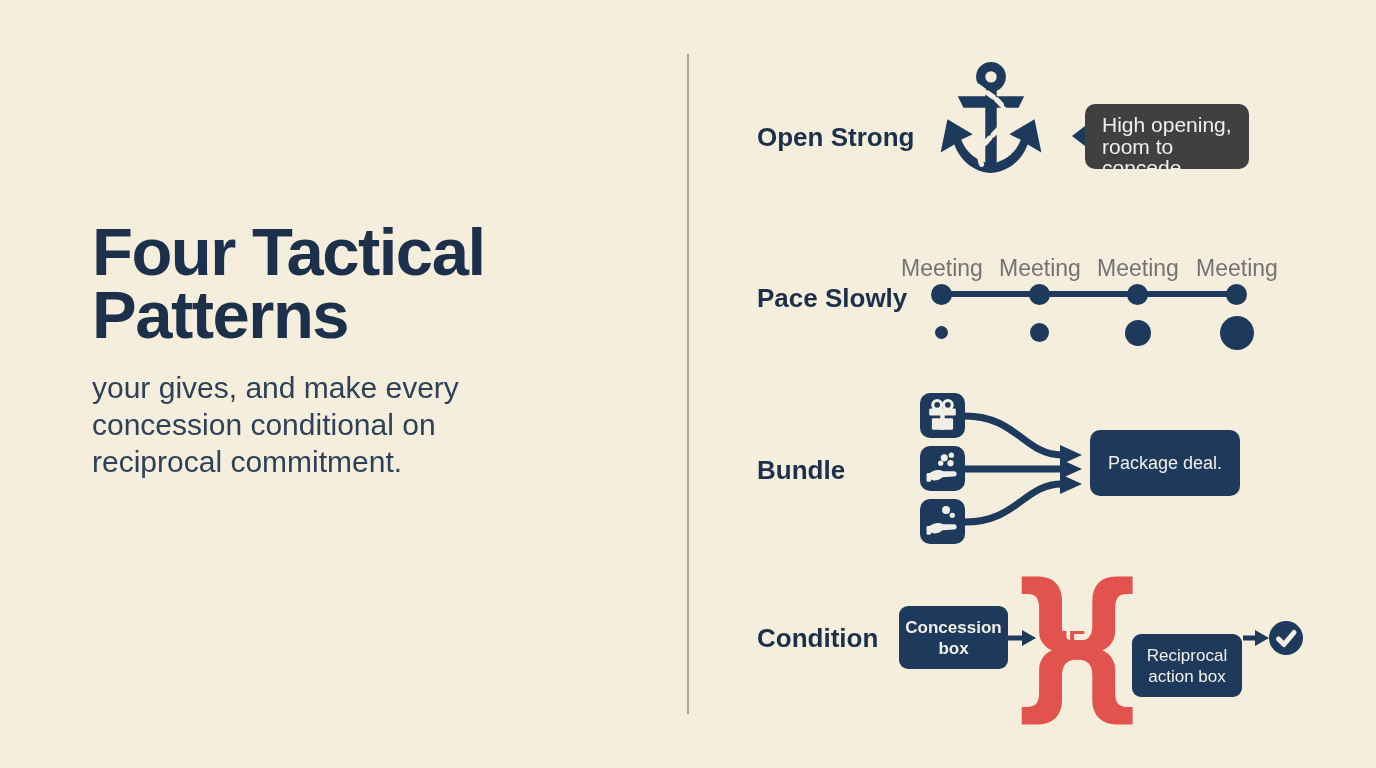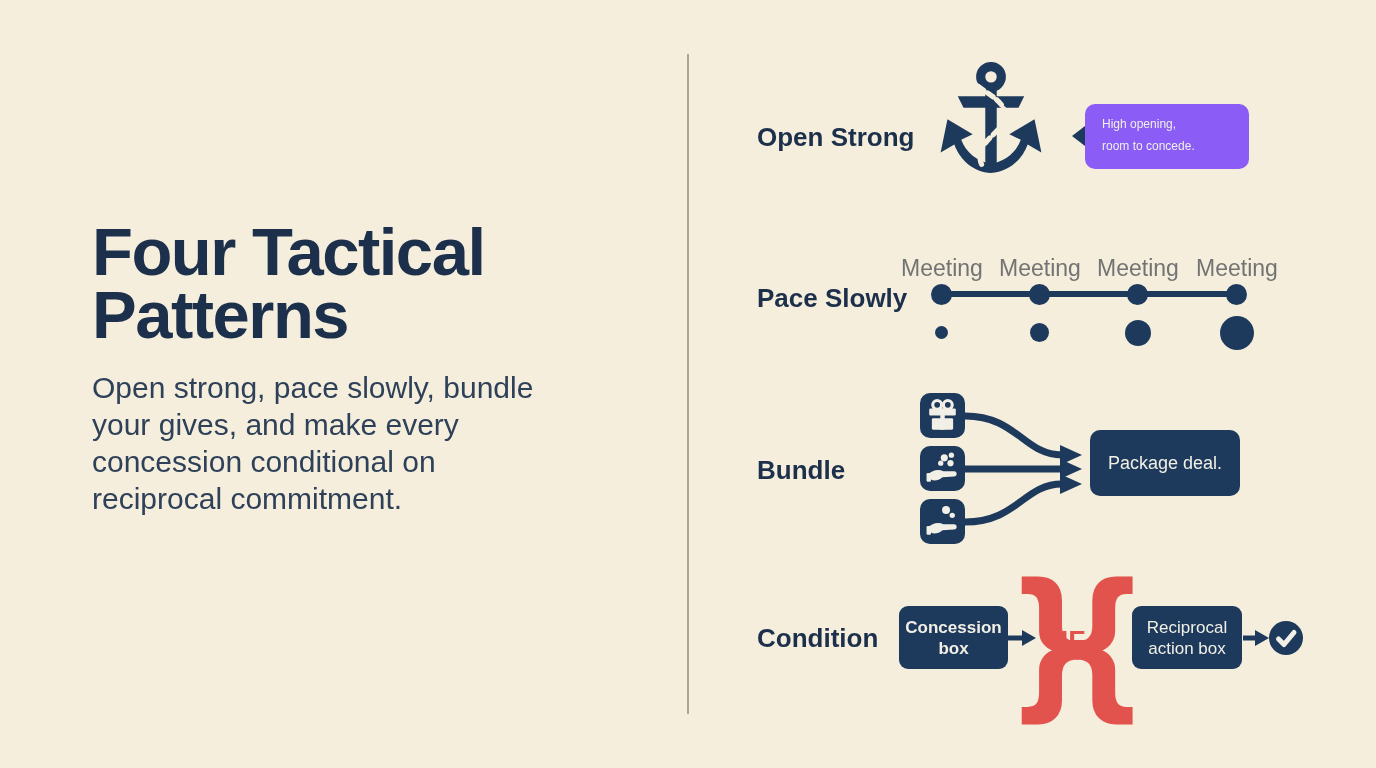--- a/index.html
+++ b/index.html
@@ -19,22 +19,22 @@
     font-size:30px; line-height:37px; color:#2e4158;
   }
   .divider { position:absolute; left:687px; top:54px; width:2px; height:660px; background:#aba695; }
 
   
   .row-label { position:absolute; left:757px; font-size:26px; font-weight:bold; color:#1c2f4b; }
 
   
   .bubble {
     position:absolute; left:1085px; top:104px; width:164px; height:65px;
-    background:#8b5cf6; border-radius:10px; color:#eef0e9;
-    font-size:12px; line-height:21.5px; padding:10px 0 0 17px; box-sizing:border-box;
+    background:#404040; border-radius:10px; color:#eef0e9;
+    font-size:21px; line-height:21.5px; padding:10px 0 0 17px; box-sizing:border-box;
   }
   .bubble-tail {
     position:absolute; left:-13px; top:22px; width:0; height:0;
     border-top:10px solid transparent; border-bottom:10px solid transparent;
     border-right:13px solid #1d3a5c;
   }
 
   
   .meeting-label { position:absolute; top:255px; width:90px; text-align:center; font-size:23px; color:#737373; }
   .timeline-line { position:absolute; left:941px; top:291px; width:296px; height:6px; background:#1d3a5c; border-radius:3px; }
@@ -67,21 +67,20 @@
 </head>
 <body>
 
 <div class="canvas">
 
   <div class="title">
     <div>Four Tactical</div>
     <div>Patterns</div>
   </div>
   <div class="subtitle">
-    <div>Open strong, pace slowly, bundle</div>
     <div>your gives, and make every</div>
     <div>concession conditional on</div>
     <div>reciprocal commitment.</div>
   </div>
 
   <div class="divider"></div>
 
   <div class="row-label" style="top:122px">Open Strong</div>
 
   <svg style="position:absolute; left:928px; top:58px;" width="126" height="150" viewBox="0 0 110 130">
@@ -175,21 +174,21 @@
 
   <svg class="arrow-svg" style="left:1008px; top:628px;" width="28" height="20" viewBox="0 0 28 20">
     <path d="M0,10 H16" stroke="#1d3a5c" stroke-width="5"></path>
     <polygon points="14,2 28,10 14,18" fill="#1d3a5c"></polygon>
   </svg>
 
   <div class="brace" style="left:1020px">}</div>
   <div class="if-label">IF</div>
   <div class="brace" style="left:1074px">{</div>
 
-  <div class="cond-box" style="left:1132px; width:110px;">
+  <div class="cond-box" style="left:1132px; width:110px;margin-top:28px;">
     <div>Reciprocal</div>
     <div>action box</div>
   </div>
 
   <svg class="arrow-svg" style="left:1243px; top:628px;" width="26" height="20" viewBox="0 0 26 20">
     <path d="M0,10 H14" stroke="#1d3a5c" stroke-width="5"></path>
     <polygon points="12,2 26,10 12,18" fill="#1d3a5c"></polygon>
   </svg>
 
   <svg class="arrow-svg" style="left:1269px; top:621px;" width="34" height="34" viewBox="0 0 34 34">

